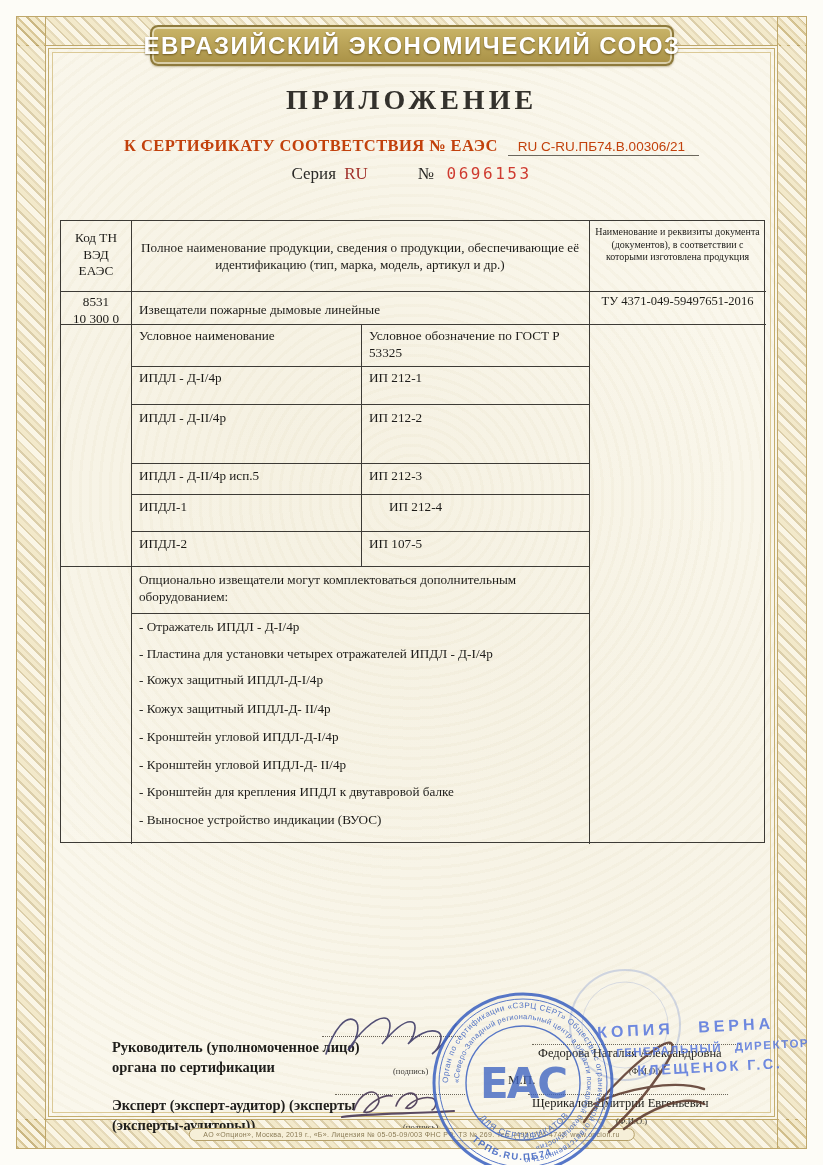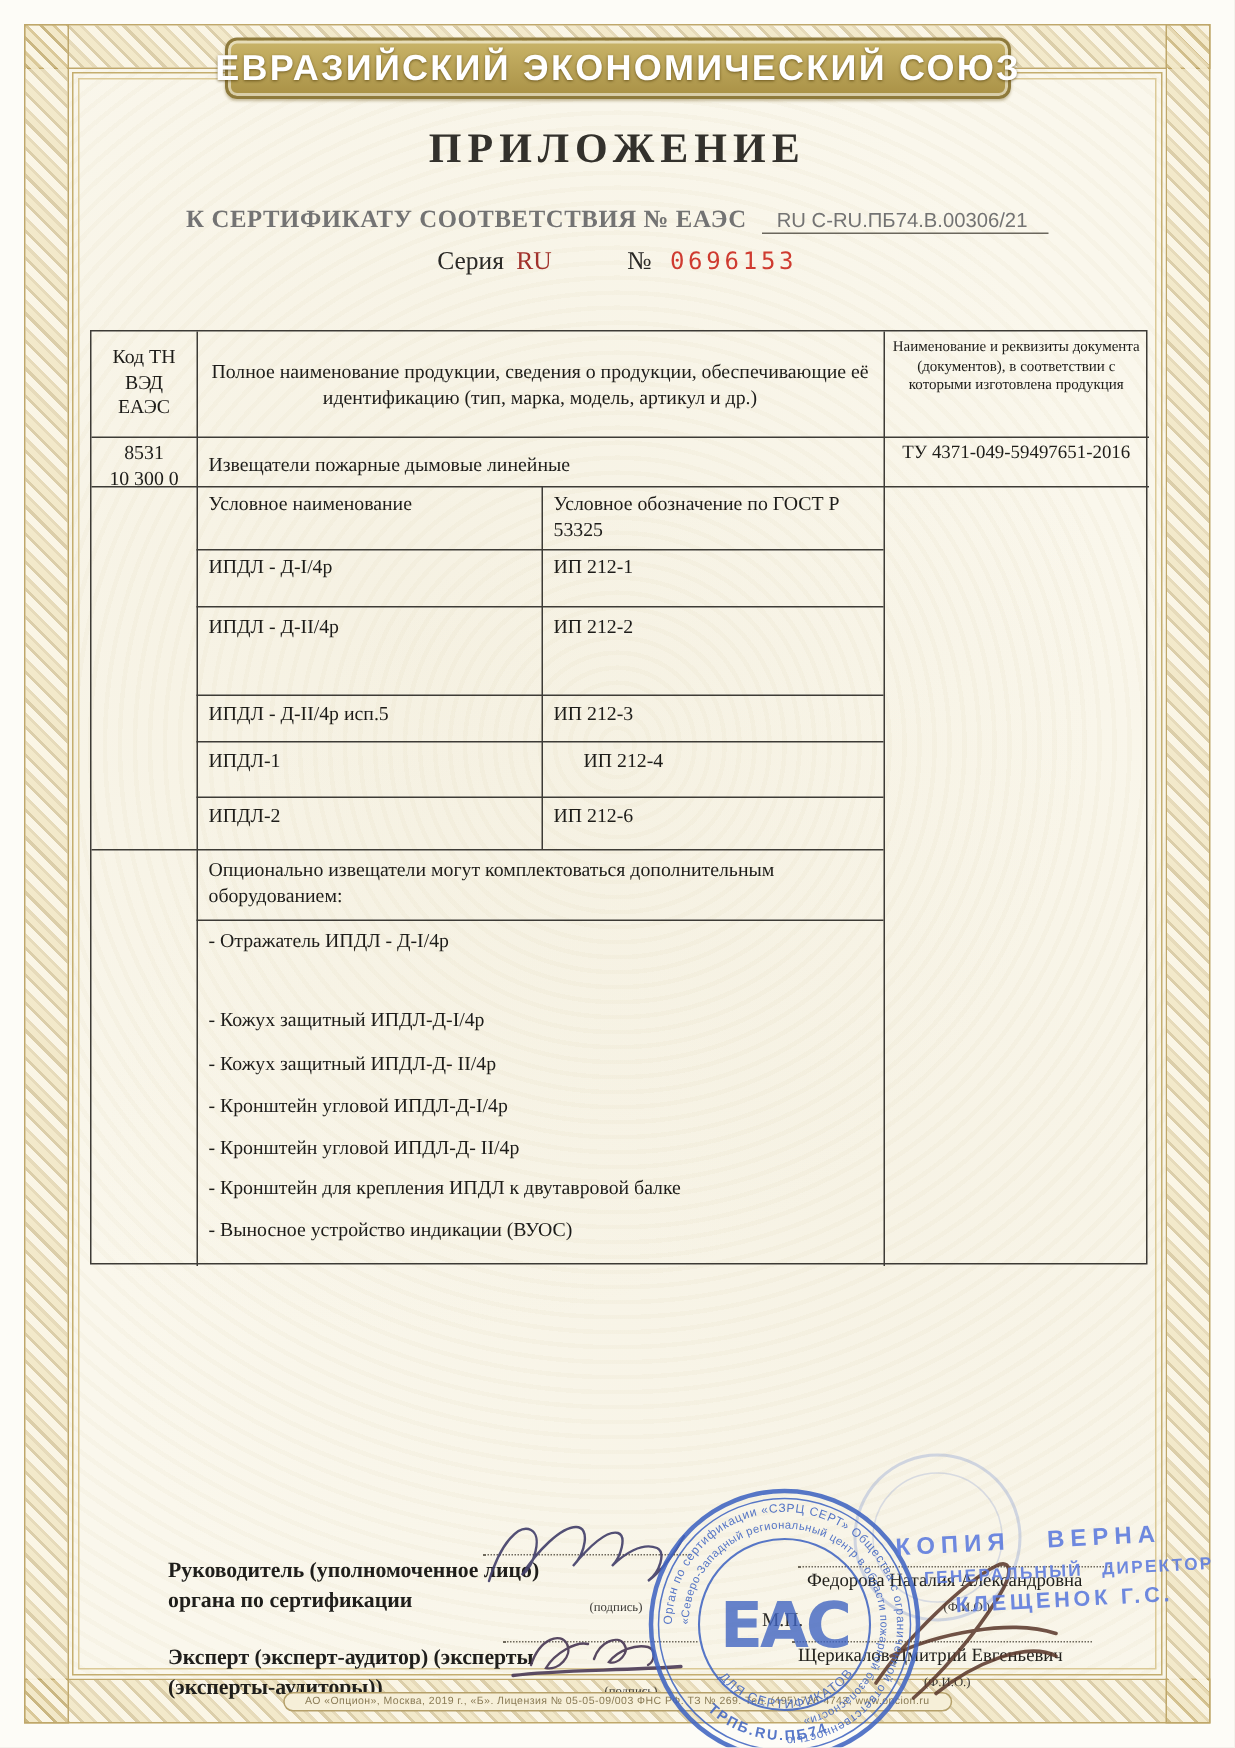--- a/index.html
+++ b/index.html
@@ -34,21 +34,21 @@
     box-shadow: inset 0 0 0 2px rgba(255,255,250,.55), 0 1px 2px rgba(120,100,40,.4);
     display:flex; align-items:center; justify-content:center;
     font-family:"Liberation Sans", sans-serif; font-weight:bold;
     font-size:24px; letter-spacing:1.5px; color:#fff;
     text-shadow:0 1px 2px rgba(80,60,10,.7); white-space:nowrap;
   }
   .doc-title {
     position:absolute; left:0; right:0; top:84px; text-align:center;
     font-size:28px; font-weight:bold; letter-spacing:4px; color:#33312c;
   }
-  .cert-line { position:absolute; left:0; right:0; top:136px; text-align:center; color:#737373; }
+  .cert-line { position:absolute; left:0; right:0; top:136px; text-align:center; color:#c2410c; }
   .cert-line .lbl { font-size:16.5px; font-weight:bold; letter-spacing:.4px; }
   .cert-line .num { font-family:"Liberation Sans", sans-serif; font-size:13.5px;
      border-bottom:1px solid #6b675d; padding:0 14px 1px 10px; margin-left:6px; }
   .series-line { position:absolute; left:0; right:0; top:164px; text-align:center; font-size:17px; color:#2a2926; }
   .series-line .ru { color:#a1322c; margin-left:4px; }
   .series-line .nsign { margin-left:46px; }
   .series-line .digits { font-family:"DejaVu Sans Mono", monospace; font-size:16px;
      letter-spacing:2.5px; color:#cf3b30; margin-left:8px; }
   .subtitle { position:absolute; left:40px; right:40px; top:197px; text-align:center;
      font-size:13.8px; font-weight:bold; color:#23221f; }
@@ -154,25 +154,26 @@
     <div>
       <div class="cell" style="left:78px; top:247px; width:215px;">ИПДЛ - Д-II/4р исп.5</div>
       <div class="cell" style="left:308px; top:247px; width:205px;">ИП 212-3</div>
     </div>
     <div>
       <div class="cell" style="left:78px; top:278px; width:215px;">ИПДЛ-1</div>
       <div class="cell" style="left:308px; top:278px; width:205px;margin-left:20px;">ИП 212-4</div>
     </div>
     <div>
       <div class="cell" style="left:78px; top:315px; width:215px;">ИПДЛ-2</div>
-      <div class="cell" style="left:308px; top:315px; width:205px;">ИП 212-6</div>
+      <div class="cell" style="left:308px; top:315px; width:205px;">ИП 107-5</div>
     </div>
 
     <div class="cell" style="left:78px; top:351px; width:450px;">Опционально извещатели могут комплектоваться дополнительным оборудованием:</div>
     <div class="cell" style="left:78px; top:398px; width:450px;">- Отражатель ИПДЛ - Д-I/4р</div>
+    <div class="cell" style="left:78px; top:425px; width:450px;">- Пластина для установки четырех отражателей ИПДЛ - Д-I/4р</div>
     <div class="cell" style="left:78px; top:451px; width:450px;">- Кожух защитный ИПДЛ-Д-I/4р</div>
     <div class="cell" style="left:78px; top:480px; width:450px;">- Кожух защитный ИПДЛ-Д- II/4р</div>
     <div class="cell" style="left:78px; top:508px; width:450px;">- Кронштейн угловой ИПДЛ-Д-I/4р</div>
     <div class="cell" style="left:78px; top:536px; width:450px;">- Кронштейн угловой ИПДЛ-Д- II/4р</div>
     <div class="cell" style="left:78px; top:563px; width:450px;">- Кронштейн для крепления ИПДЛ к двутавровой балке</div>
     <div class="cell" style="left:78px; top:591px; width:450px;">- Выносное устройство индикации (ВУОС)</div>
   </div>
 
   <svg class="ghost-stamp" width="120" height="120">
     <circle cx="60" cy="60" r="55" fill="none" stroke="#4065c2" stroke-width="2" opacity="0.22"></circle>

